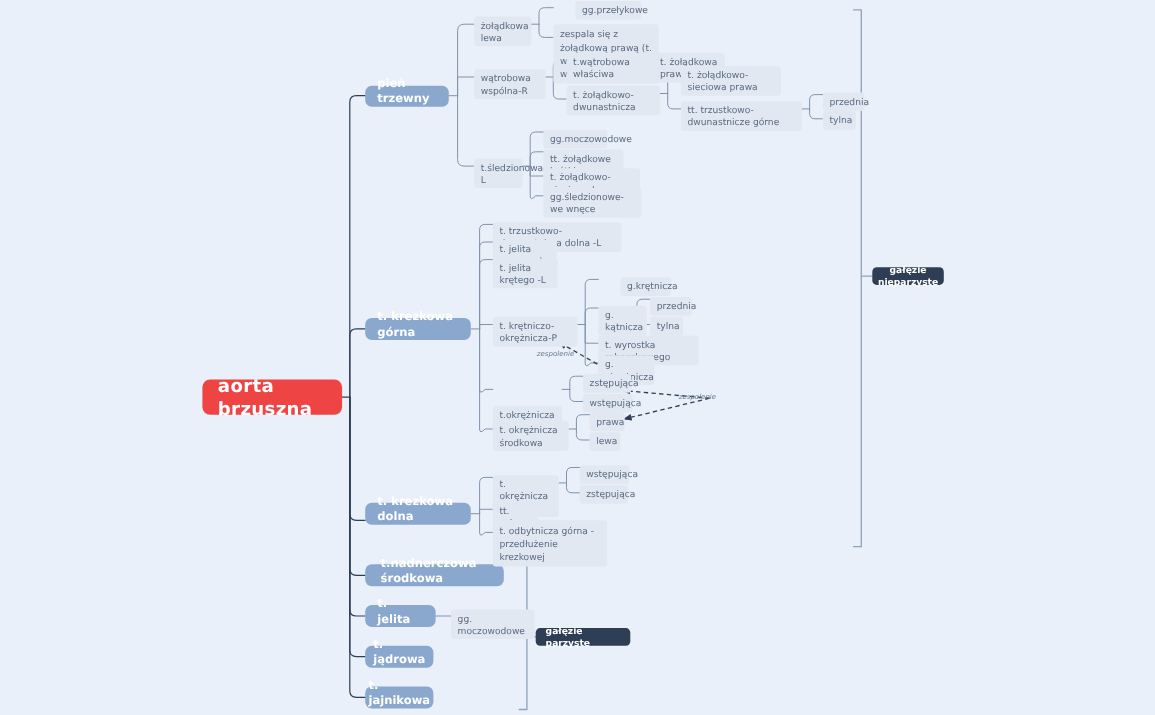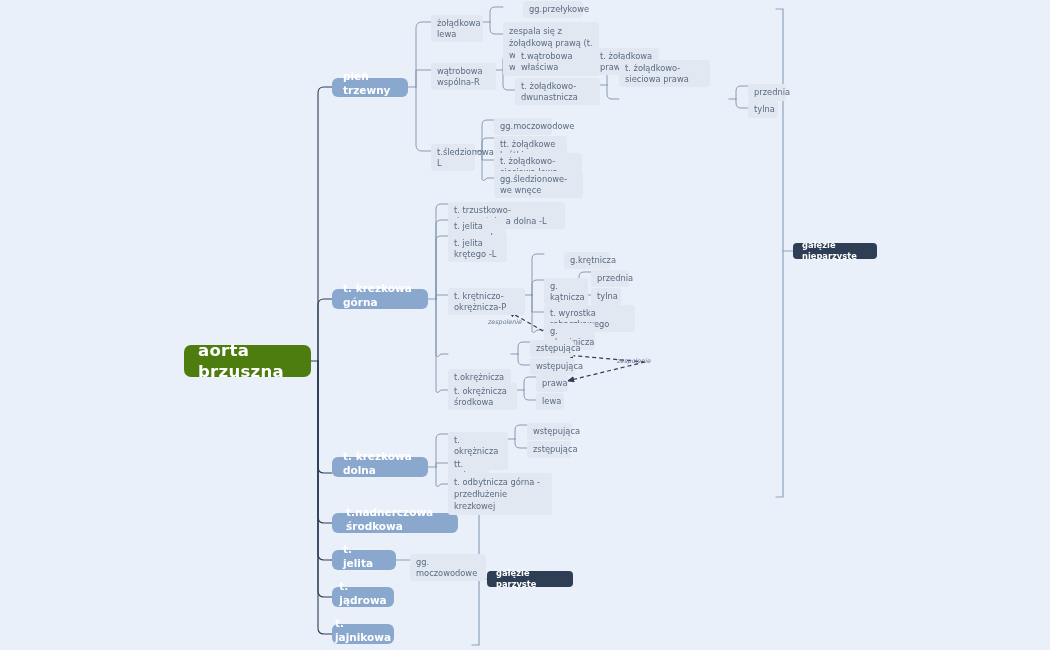--- a/index.html
+++ b/index.html
@@ -15,21 +15,21 @@
   .node{
     position:absolute;
     display:flex; align-items:center;
     border-radius:5px;
     white-space:pre-wrap;
     line-height:1.28;
   }
 
   
   .root{
-    background:#4d7c0f; color:#ffffff;
+    background:#ef4444; color:#ffffff;
     font-size:16.5px; font-weight:bold; letter-spacing:.3px;
     border-radius:7px;
     padding:0 14px;
     justify-content:center;
   }
 
   
   .lvl1{
     background:#8aa7cd; color:#ffffff;
     font-size:10.5px; font-weight:bold;
@@ -220,20 +220,23 @@
   </div>
   <div class="node leaf" style="left:594px; top:48px; width:65px;">
     <span>t. żołądkowa prawa</span>
   </div>
   <div class="node leaf" style="left:515px; top:78px; width:85px;">
     <span>t. żołądkowo-dwunastnicza</span>
   </div>
   <div class="node leaf" style="left:619px; top:60px; width:91px;">
     <span>t. żołądkowo-sieciowa prawa</span>
   </div>
+  <div class="node leaf" style="left:619px; top:92px; width:110px;">
+    <span>tt. trzustkowo-dwunastnicze górne</span>
+  </div>
   <div class="node leaf" style="left:748px; top:84px; width:38px;">
     <span>przednia</span>
   </div>
   <div class="node leaf" style="left:748px; top:101px; width:30px;">
     <span>tylna</span>
   </div>
 
   <div class="node leaf" style="left:431px; top:144px; width:44px;">
     <span>t.śledzionowa-L</span>
   </div>
@@ -315,21 +318,21 @@
     <span>tt. esicze</span>
   </div>
   <div class="node leaf two" style="left:448px; top:473px; width:104px;">
     <span>t. odbytnicza górna -przedłużenie krezkowej</span>
   </div>
 
   <div class="node leaf" style="left:410px; top:554px; width:76px;">
     <span>gg. moczowodowe</span>
   </div>
 
-  <div class="node tag" style="left:793px; top:243px; width:84px; height:16px;">
+  <div class="node tag" style="left:793px; top:243px; width:65px; height:16px;text-align:center;">
     <span>gałęzie nieparzyste</span>
   </div>
   <div class="node tag" style="left:487px; top:571px; width:86px; height:16px;">
     <span>gałęzie parzyste</span>
   </div>
 
   <div class="anno" style="left:488px; top:318px;">zespolenie</div>
   <div class="anno" style="left:617px; top:357px;">zespolenie</div>
 
 </div>

